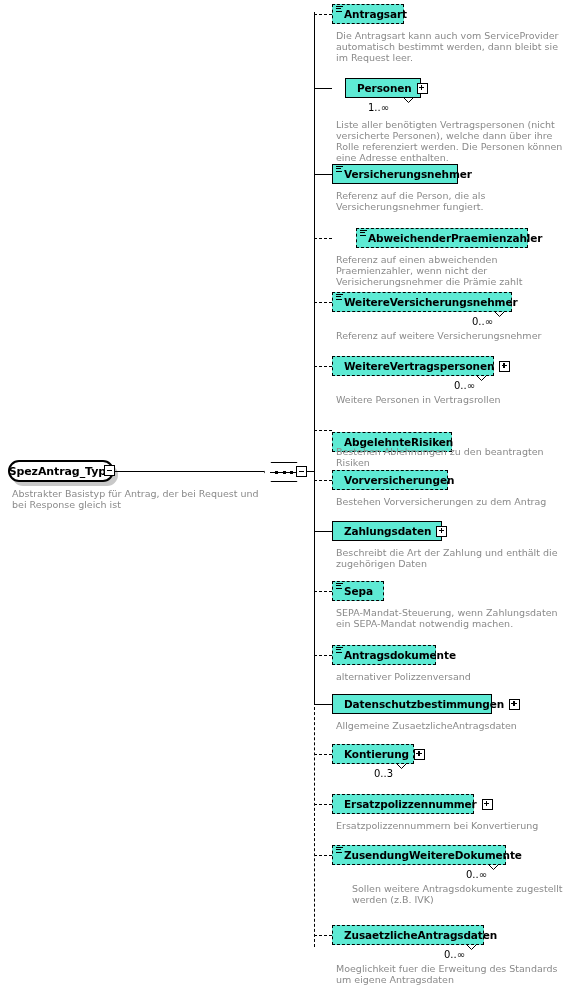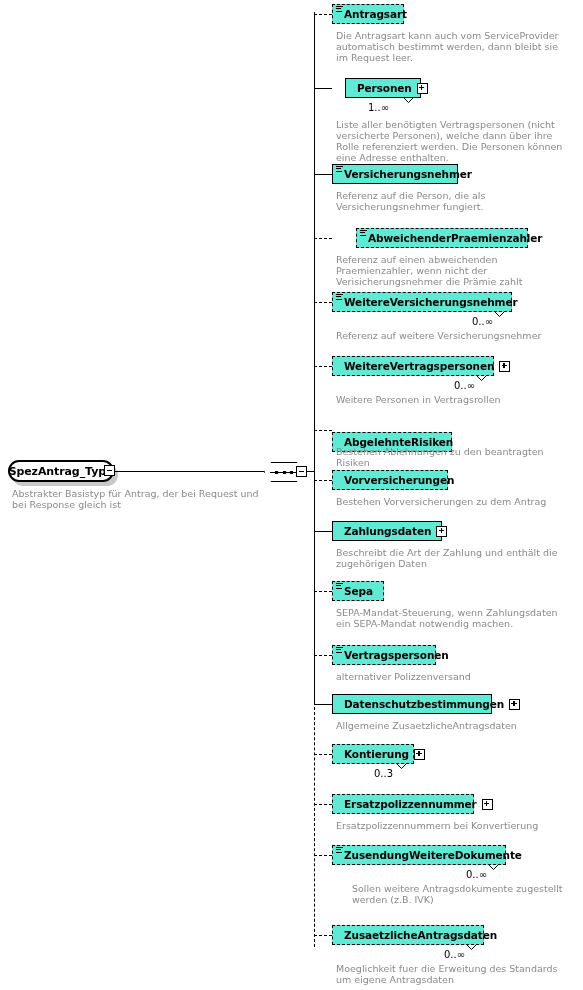--- a/index.html
+++ b/index.html
@@ -423,21 +423,21 @@
       <div class="desc" style="left: 336px; top: 607px; width: 235px;">SEPA-Mandat-Steuerung, wenn Zahlungsdaten ein SEPA-Mandat notwendig machen.</div>
       <div class="hline-dashed" style="left: 314px; top: 655px; width: 18px;"></div>
       <div class="node optional" style="left: 332px; top: 645px; width: 104px;">
         <div class="shadow"></div>
         <div class="box">
           <div class="doc-icon">
             <i></i>
             <i></i>
             <i></i>
           </div>
-          <span class="label">Vertragspersonen</span>
+          <span class="label">Antragsdokumente</span>
         </div>
       </div>
       <div class="desc" style="left: 336px; top: 671px; width: 235px;">alternativer Polizzenversand</div>
       <div class="hline-solid" style="left: 314px; top: 704px; width: 18px;"></div>
       <div class="node required" style="left: 332px; top: 694px; width: 160px;">
         <div class="shadow"></div>
         <div class="box">
           <span class="label">Datenschutzbestimmungen</span>
           <div class="expander"></div>
         </div>

